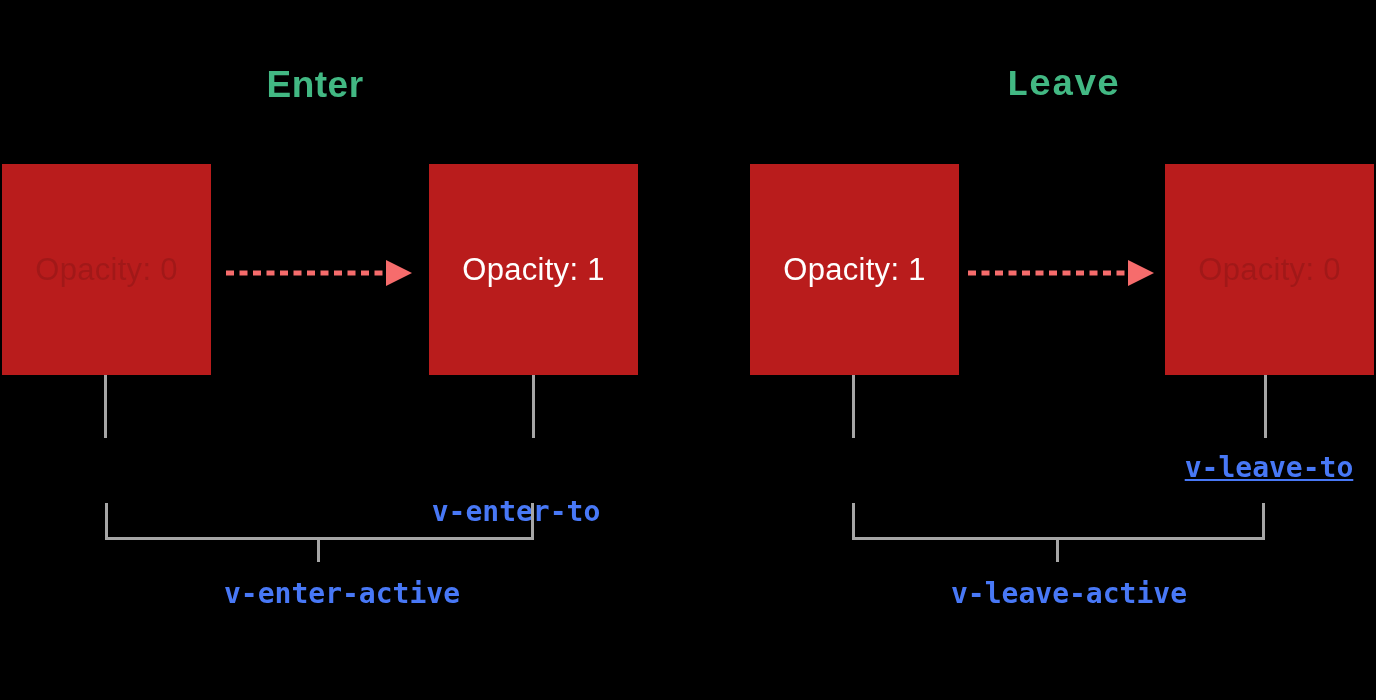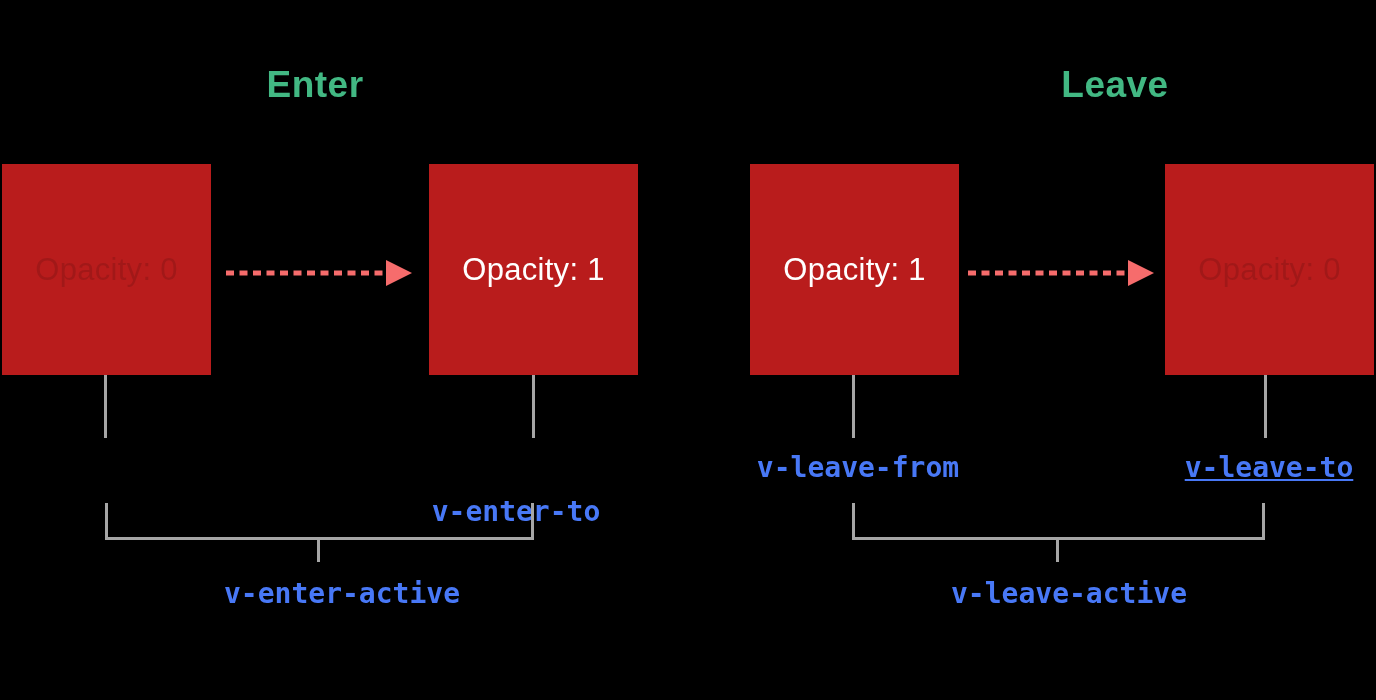--- a/index.html
+++ b/index.html
@@ -19,21 +19,21 @@
     position: absolute;
     top: 64px;
     transform: translateX(-50%);
     font-size: 37px;
     font-weight: 700;
     color: #42b883;
     letter-spacing: 0.5px;
     white-space: nowrap;
   }
   .title-enter { left: 315px; }
-  .title-leave { left: 1115px; }
+  .title-leave { left: 1063px; font-family: Liberation Mono, monospace; }
 
   
   .opacity-box {
     position: absolute;
     top: 164px;
     width: 209px; height: 211px;
     background: #b91c1c;
     display: flex;
     align-items: center;
     justify-content: center;
@@ -152,21 +152,20 @@
     <polygon points="162,12 162,38 188,25" fill="#f66c6c"></polygon>
   </svg>
 
   <div class="opacity-box faded box-leave-to">
     <span class="box-text">Opacity: 0</span>
   </div>
 
   <div class="vline from-box vl-leave-from"></div>
   <div class="vline from-box vl-leave-to"></div>
 
-  <div class="class-label row-fromto lbl-leave-from">v-leave-from</div>
   <div class="class-label row-fromto lbl-leave-to">v-leave-to</div>
 
   <div class="bracket bracket-leave"></div>
   <div class="bracket-stem stem-leave"></div>
 
   <div class="class-label row-active lbl-leave-active">v-leave-active</div>
 
 </div>
 
 </body></html>

